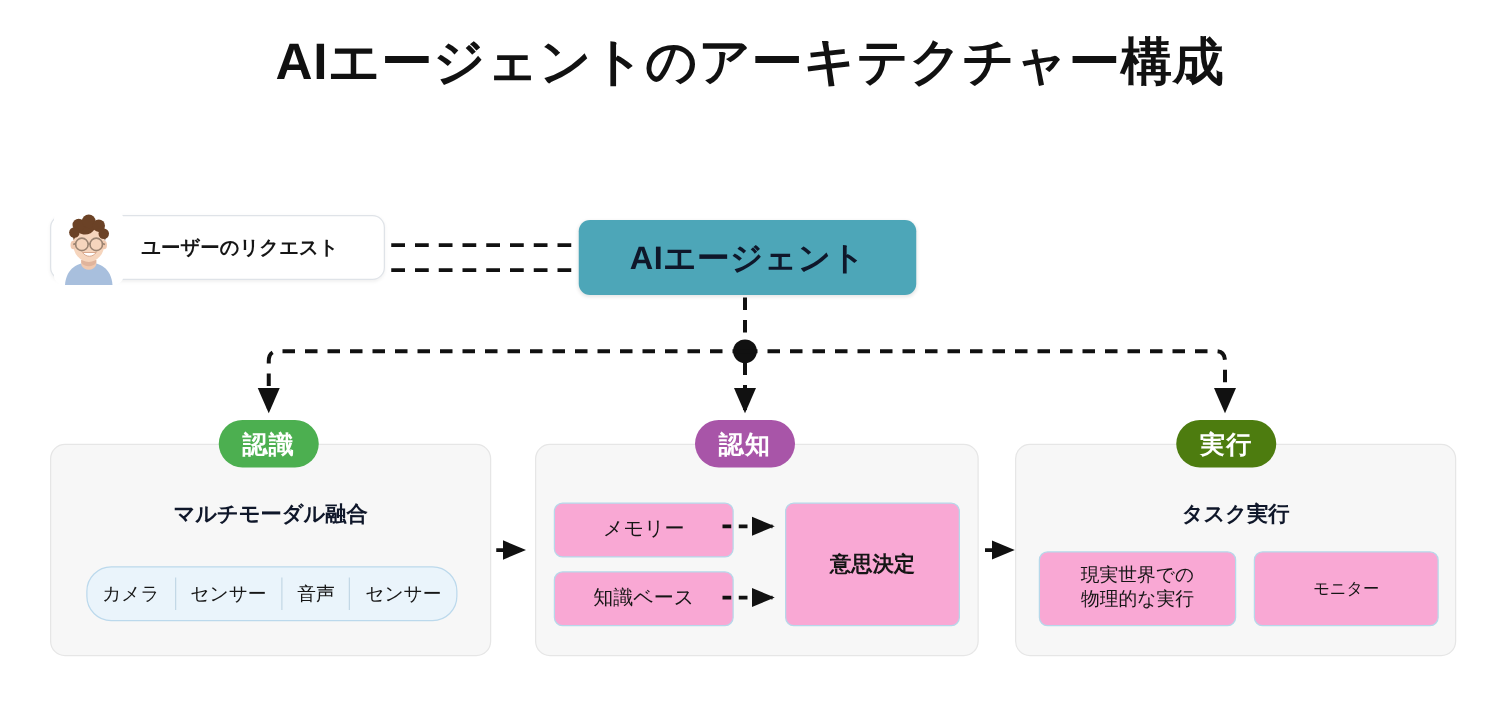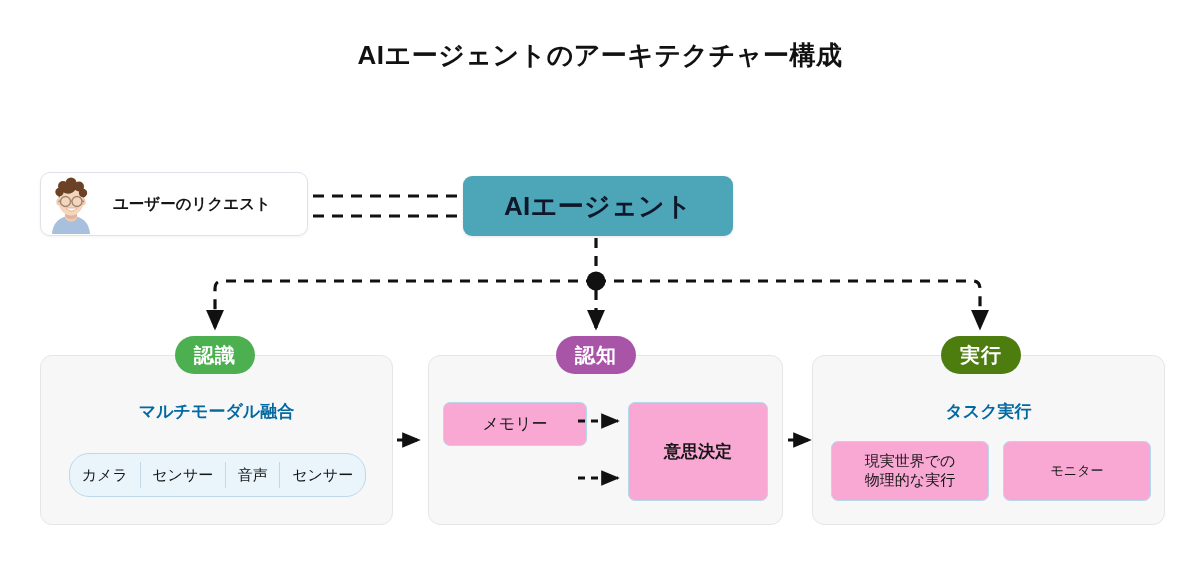--- a/index.html
+++ b/index.html
@@ -16,37 +16,37 @@
     width: 1200px;
     height: 562px;
     background: #ffffff;
     overflow: hidden;
   }
 
   
   #page-title {
     position: absolute;
     left: 0;
-    top: 38px;
+    top: 22px;
     width: 1200px;
     text-align: center;
-    font-size: 26px;
+    font-size: 41px;
     font-weight: 700;
     letter-spacing: 0.5px;
     color: #111111;
     white-space: nowrap;
   }
 
   
   #user-request-box {
     position: absolute;
     left: 40px;
     top: 172px;
     width: 268px;
-    height: 64px;
+    height: 52px;
     background: #ffffff;
     border: 1.6px solid #dfe3e8;
     border-radius: 10px;
     box-shadow: 0 1px 3px rgba(0,0,0,0.06);
     display: flex;
     align-items: center;
     box-sizing: border-box;
   }
   #avatar {
     width: 56px;
@@ -118,21 +118,21 @@
   #pill-cognition  { left: 556px; width: 80px; background: #a855a8; }
   #pill-execution  { left: 941px; width: 80px; background: #4d7c0f; }
 
   .panel-heading {
     position: absolute;
     top: 44px;
     width: 100%;
     text-align: center;
     font-size: 17px;
     font-weight: 700;
-    color: #0369a1;
+    color: #0f172a;
     white-space: nowrap;
   }
 
   
   #modality-strip {
     position: absolute;
     left: 28px;
     top: 97px;
     width: 297px;
     height: 44px;
@@ -293,20 +293,21 @@
       <span class="modality-sep"></span>
       <span class="modality-item">センサー</span>
     </div>
   </div>
 
   <div id="pill-cognition" class="stage-pill">
     <span>認知</span>
   </div>
   <div id="panel-cognition" class="stage-panel">
     <div id="box-memory" class="sub-box">メモリー</div>
+    <div id="box-knowledge" class="sub-box">知識ベース</div>
     <div id="box-decision" class="sub-box">意思決定</div>
   </div>
 
   <div id="pill-execution" class="stage-pill">
     <span>実行</span>
   </div>
   <div id="panel-execution" class="stage-panel">
     <div class="panel-heading">タスク実行</div>
     <div id="box-physical" class="sub-box">現実世界での<br>物理的な実行</div>
     <div id="box-monitor" class="sub-box">モニター</div>

